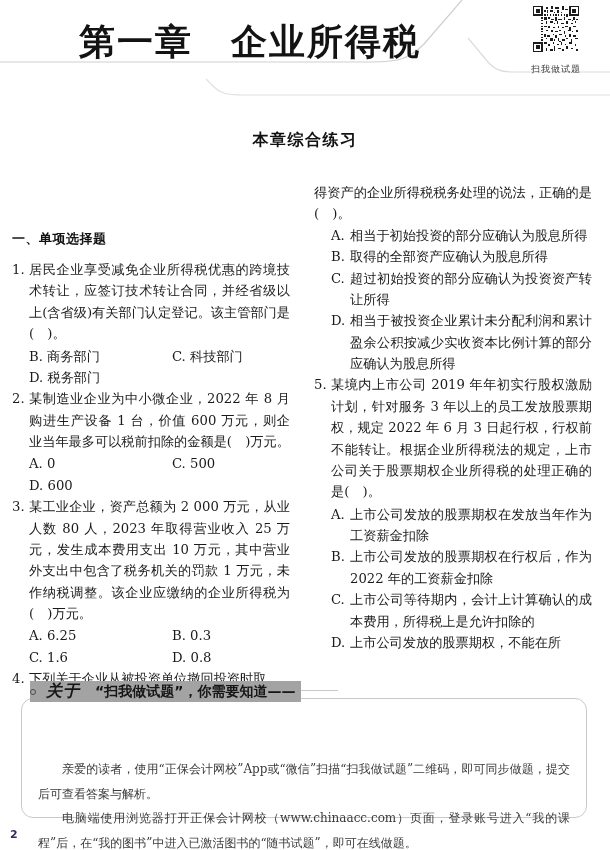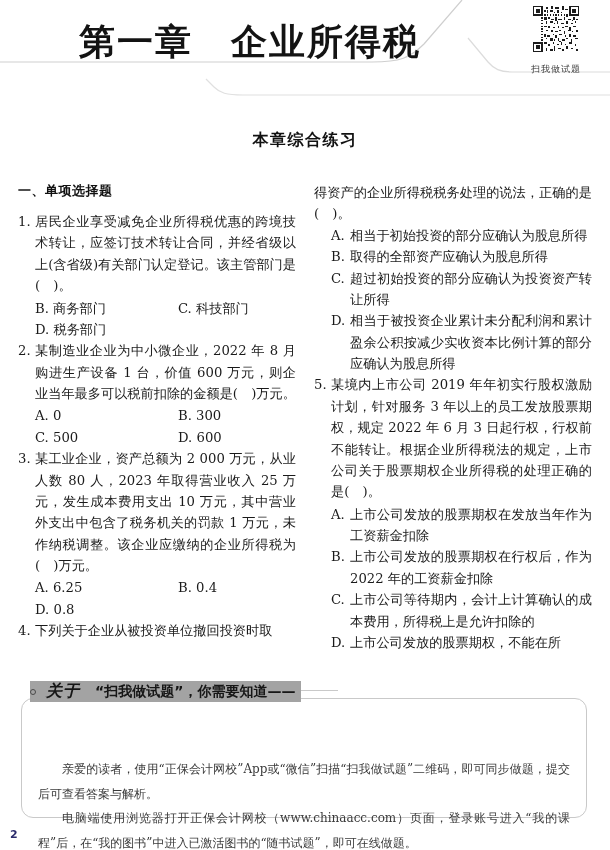--- a/index.html
+++ b/index.html
@@ -77,21 +77,21 @@
     left: 0; top: 182px;
     width: 610px; height: 490px;
   }
   .col {
     position: absolute;
     top: 0;
     width: 278px;
     height: 490px;
     overflow: hidden;
   }
-  .col-left  { left: 18px; }
+  .col-left  { left: 12px; margin-top: 48px; }
   .col-right { left: 314px; }
 
   .part-heading {
     font-family: "DejaVu Sans", "Liberation Sans", sans-serif;
     font-weight: bold;
     font-size: 13px;
     color: #111;
     margin: 0 0 11px 0;
     letter-spacing: 0.5px;
   }
@@ -381,32 +381,32 @@
       <span>C. 科技部门</span>
       <span>D. 税务部门</span>
     </div>
 
     <div class="q">
       <span class="q-num">2.</span>
       <span class="q-text">某制造业企业为中小微企业，2022 年 8 月购进生产设备 1 台，价值 600 万元，则企业当年最多可以税前扣除的金额是(　)万元。</span>
     </div>
     <div class="opt-grid">
       <span>A. 0</span>
-      <span>B. 300</span>
       <span>C. 500</span>
       <span>D. 600</span>
     </div>
 
     <div class="q">
       <span class="q-num">3.</span>
       <span class="q-text">某工业企业，资产总额为 2 000 万元，从业人数 80 人，2023 年取得营业收入 25 万元，发生成本费用支出 10 万元，其中营业外支出中包含了税务机关的罚款 1 万元，未作纳税调整。该企业应缴纳的企业所得税为(　)万元。</span>
     </div>
     <div class="opt-grid">
       <span>A. 6.25</span>
-      <span>B. 0.4</span>
+      <span>B. 0.3</span>
+      <span>C. 1.6</span>
       <span>D. 0.8</span>
     </div>
 
     <div class="q">
       <span class="q-num">4.</span>
       <span class="q-text">下列关于企业从被投资单位撤回投资时取</span>
     </div>
   </div>
 
   <div class="col col-right">

